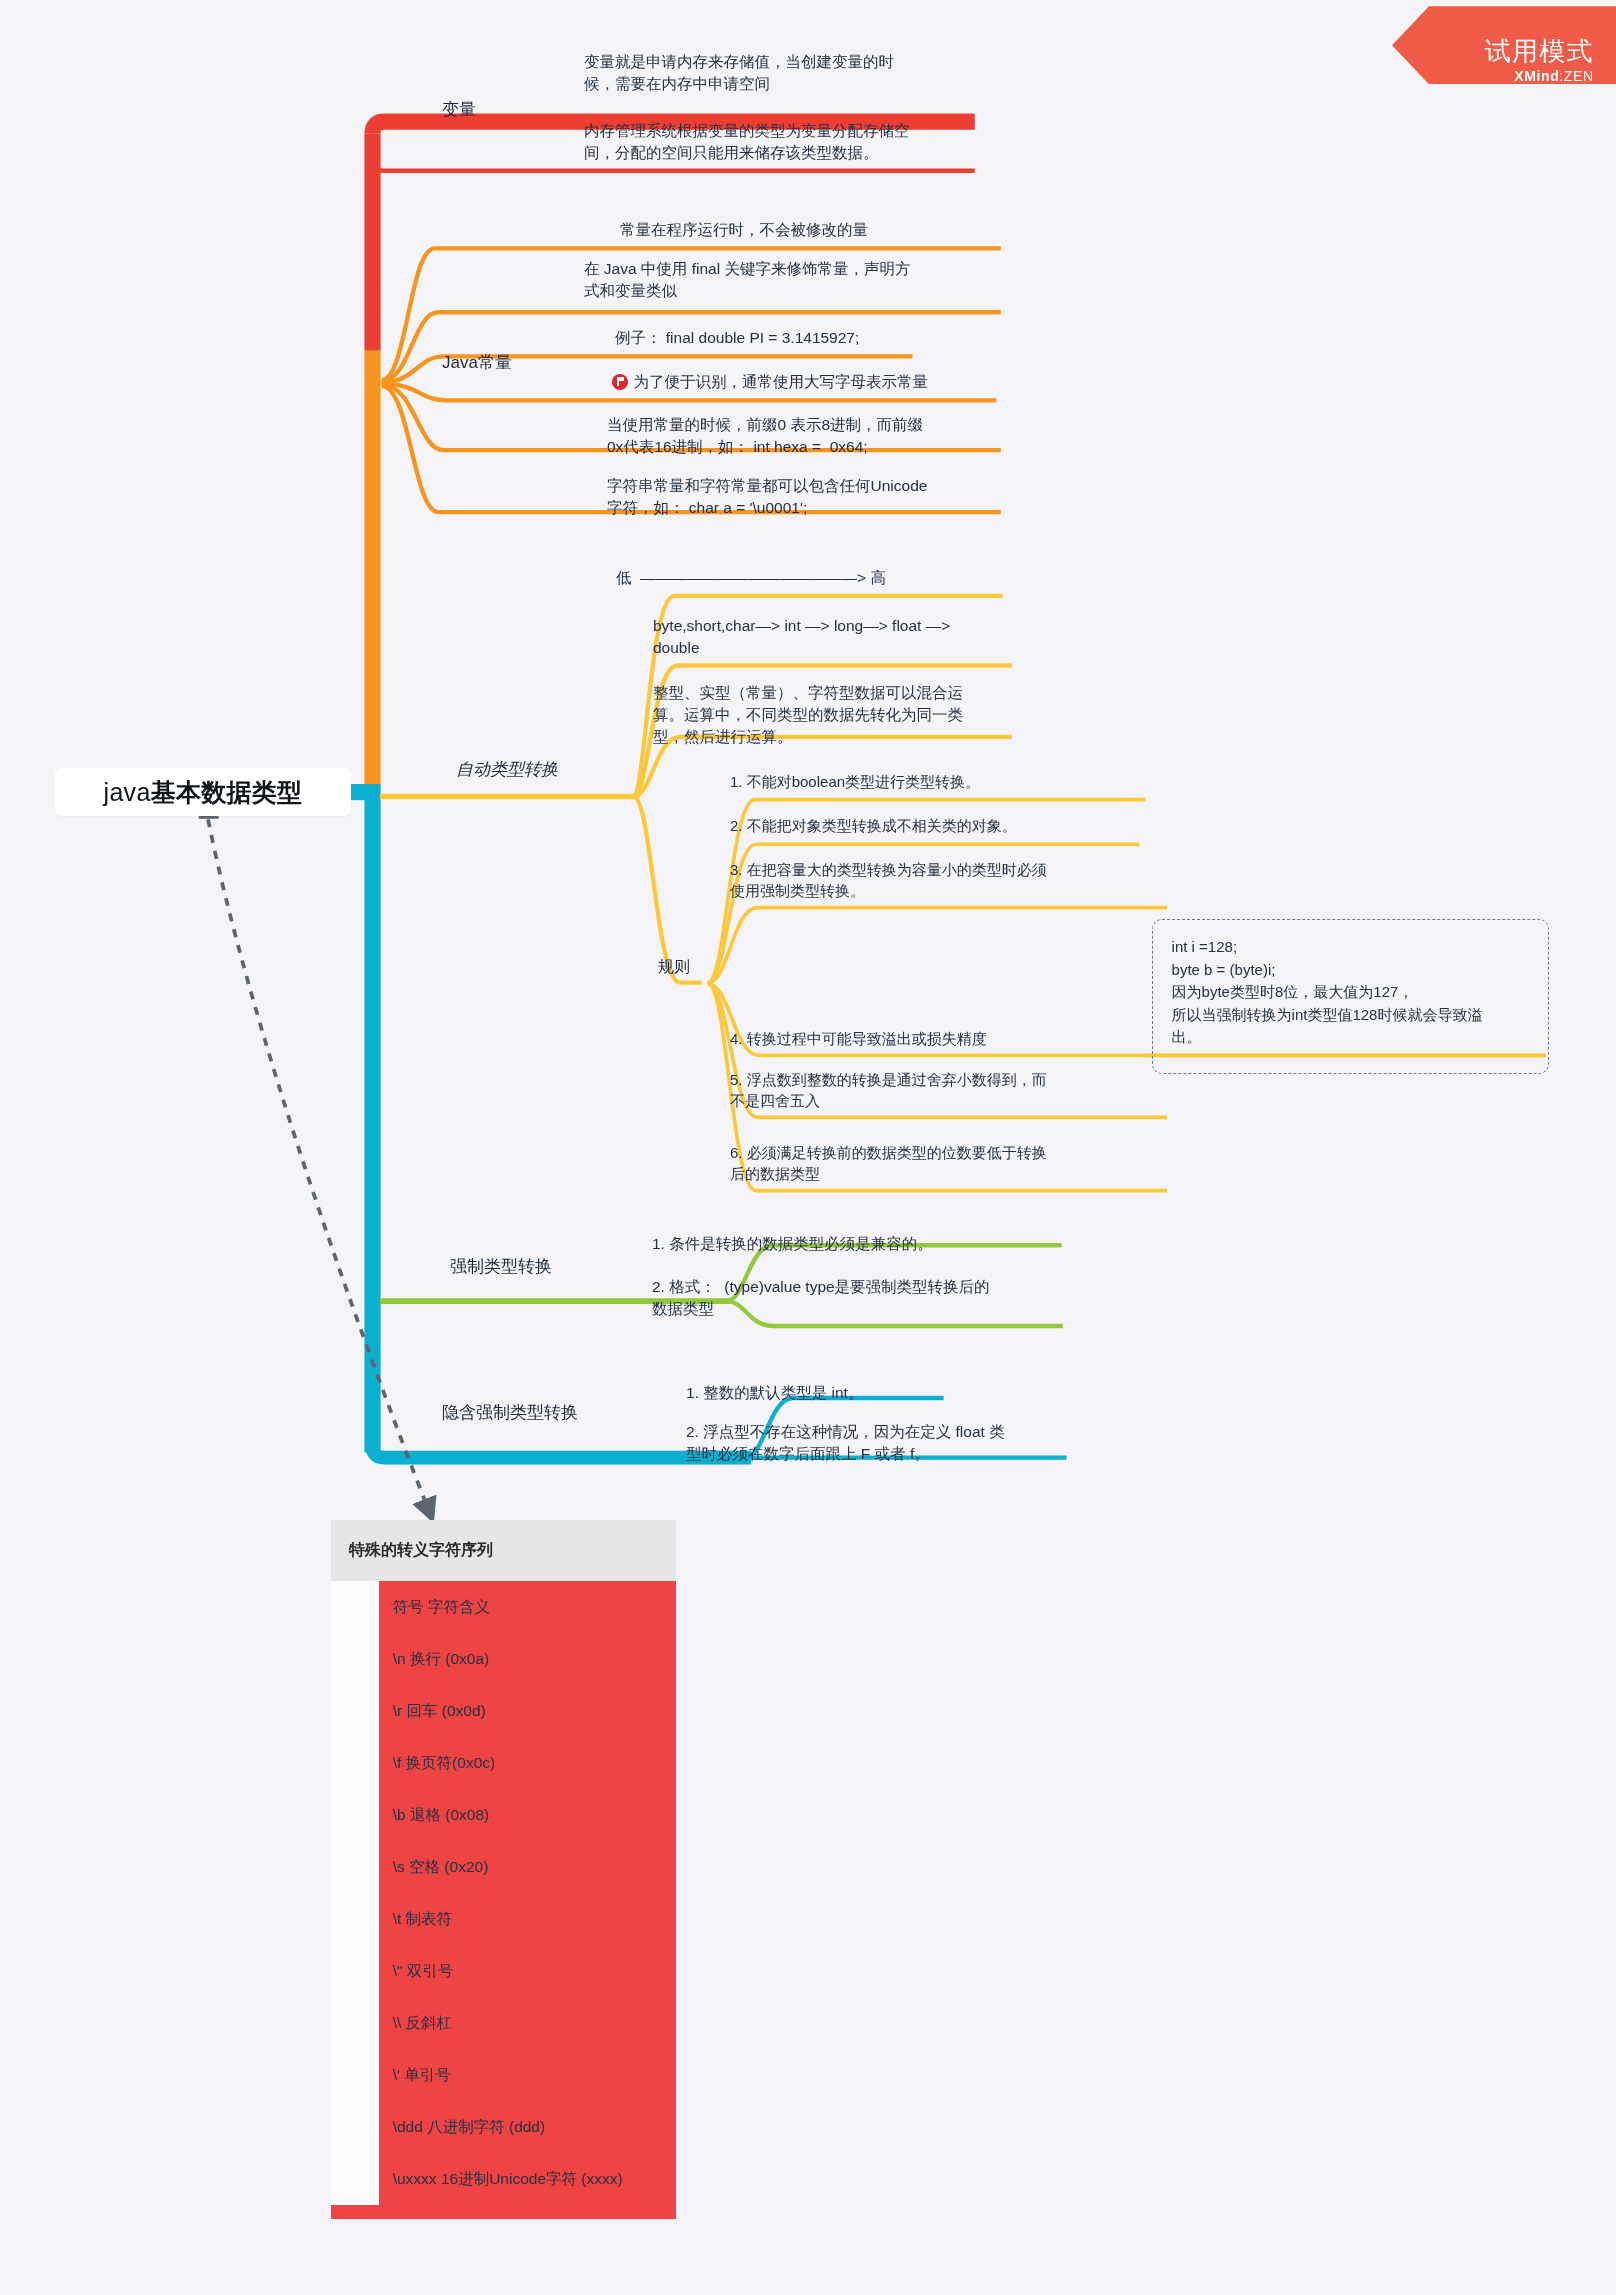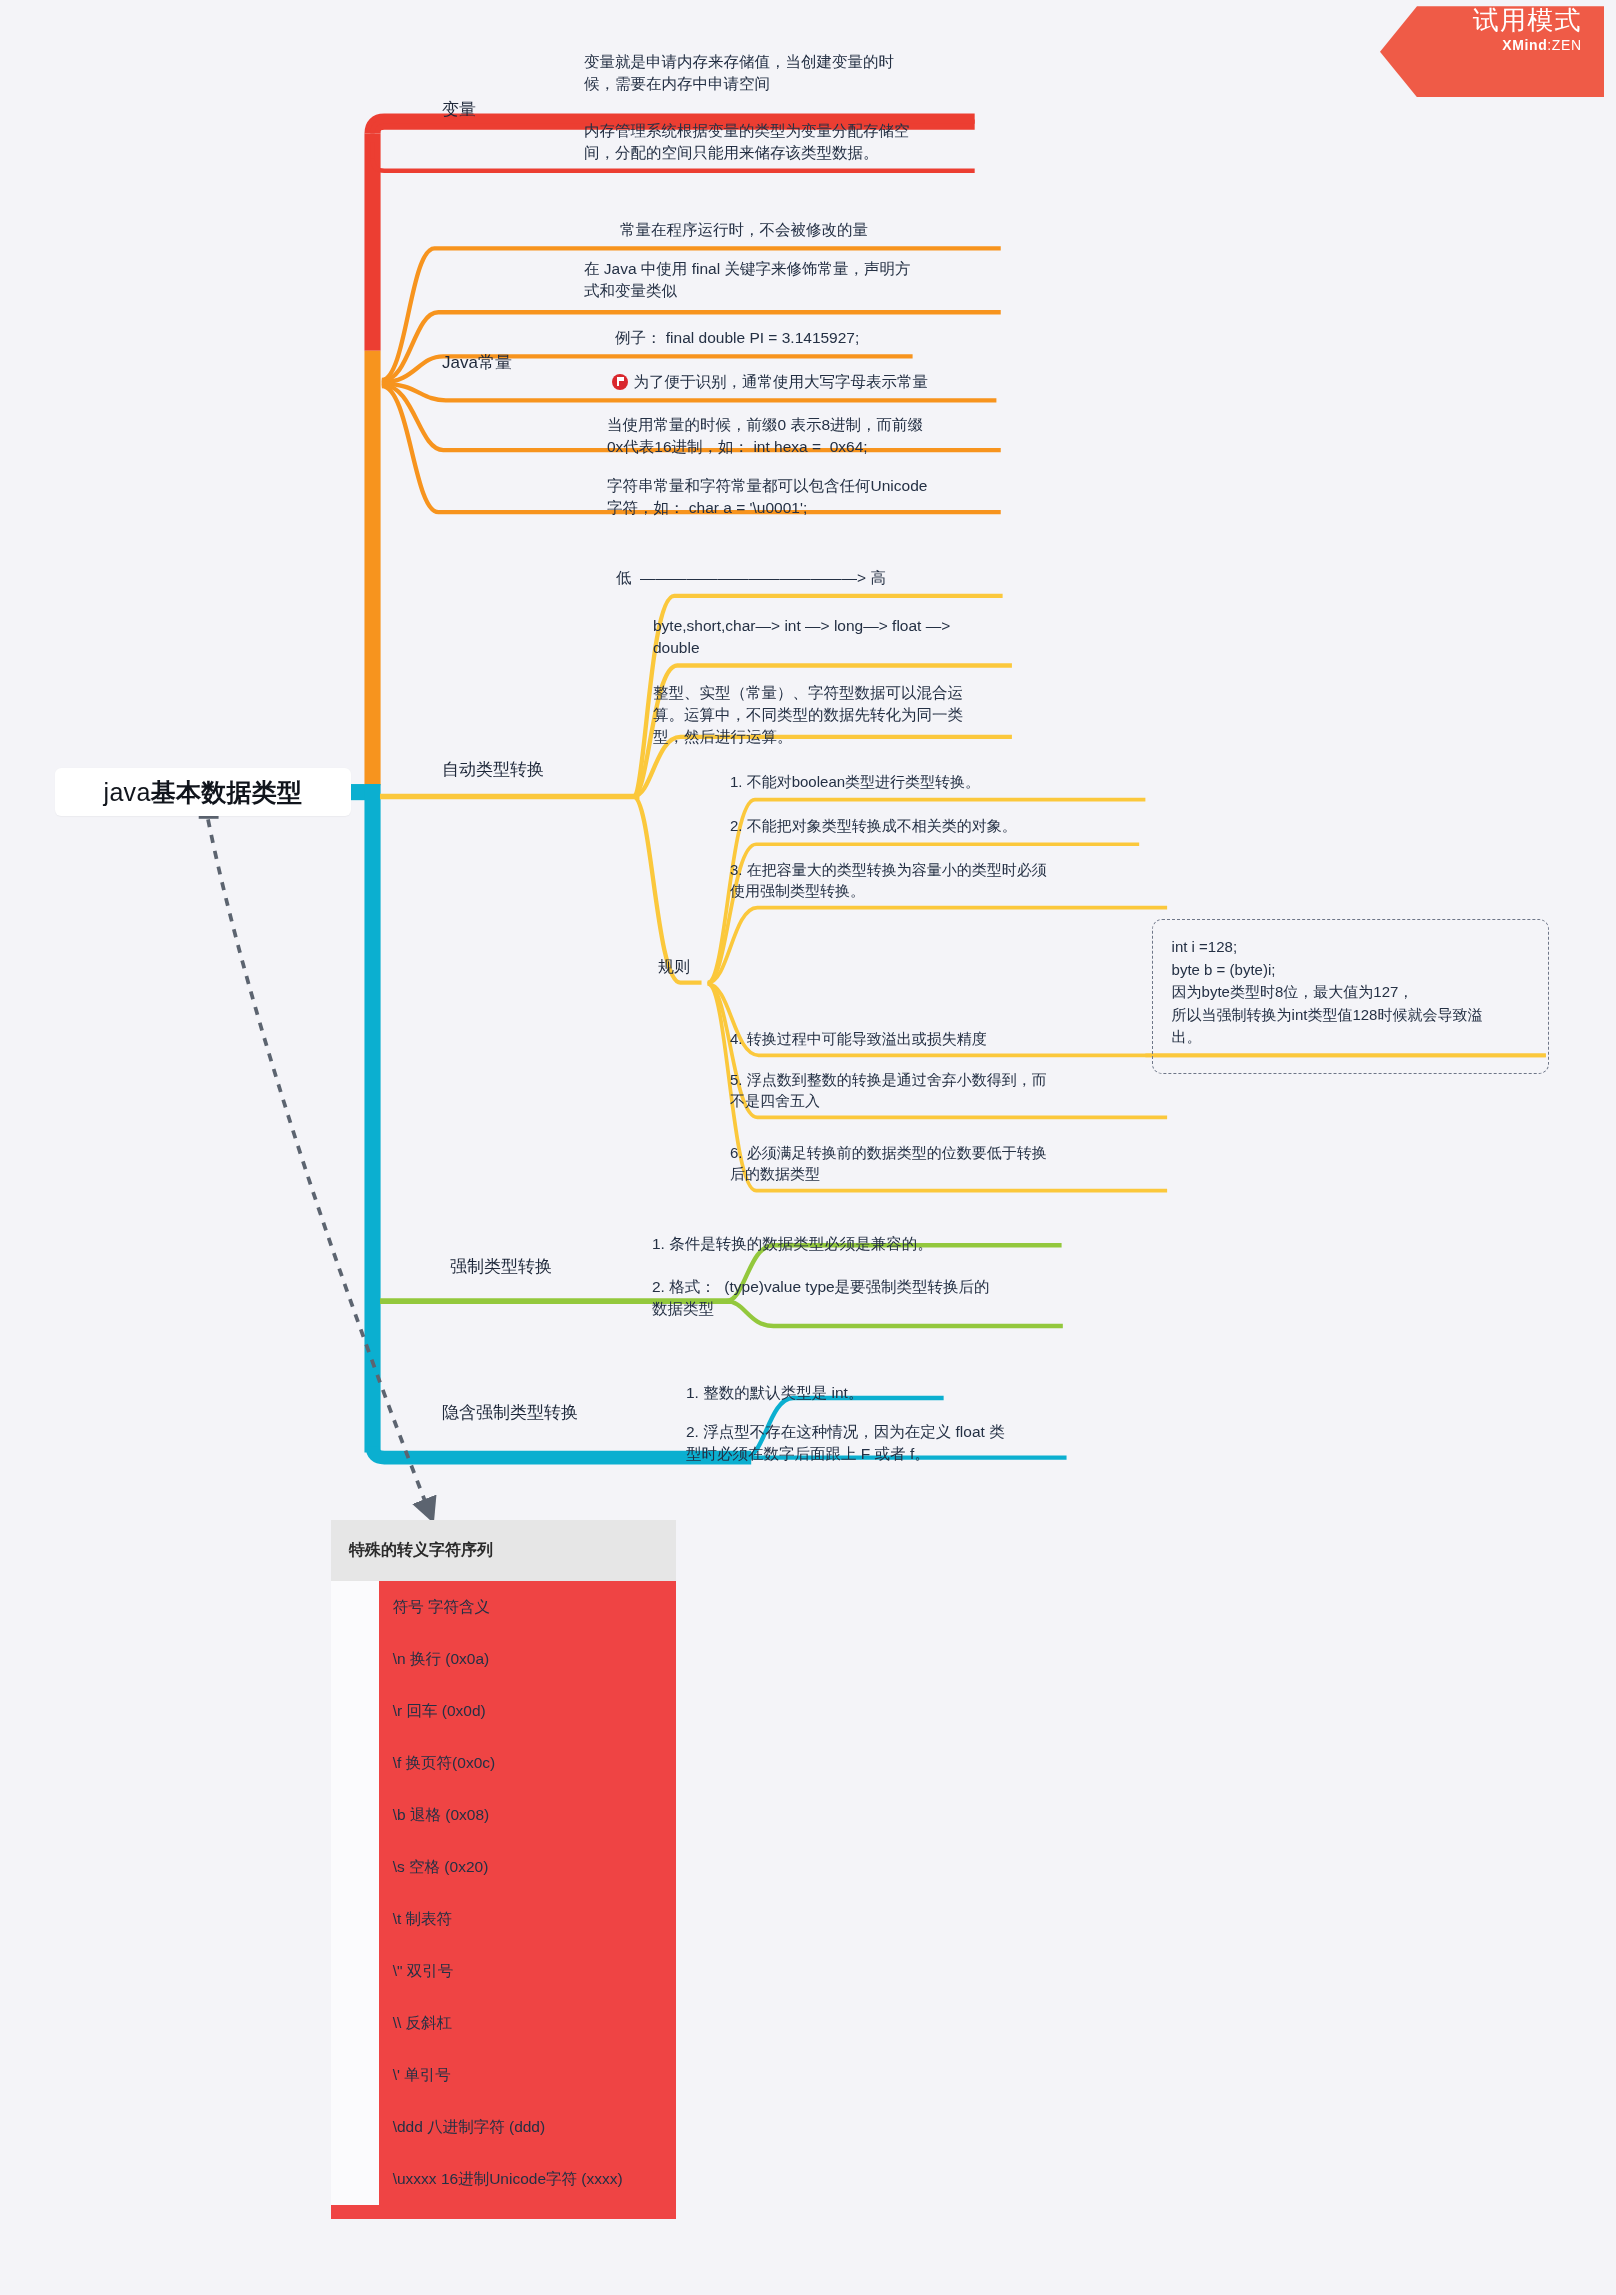--- a/index.html
+++ b/index.html
@@ -6,28 +6,28 @@
   html, body {
     width: 1616px; height: 2295px;
     background: #f4f4f8;
     font-family: "Liberation Sans", "DejaVu Sans", sans-serif;
     overflow: hidden;
   }
   #root { position: relative; width: 1616px; height: 2295px; }
 
   
   .trial-badge {
-    position: absolute; right: 12px; top: 6.2px;
-    width: 224px; height: 91px;
+    position: absolute; right: 0; top: 6.2px;
+    width: 224px; height: 78px;
     background: #ef5b47;
     border-radius: 6.2px 0 0 6.2px;
     clip-path: polygon(37px 0, 100% 0, 100% 100%, 37px 100%, 0 50%);
     color: #fff;
     display: flex; flex-direction: column;
-    align-items: flex-end; justify-content: flex-start;
+    align-items: flex-end; justify-content: flex-end;
     padding-right: 22.4px;
   }
   .trial-badge .t1 { font-size: 26px; letter-spacing: 1.2px; line-height: 1.1; font-weight: 400; }
   .trial-badge .t2 { font-size: 14px; letter-spacing: 0.6px; margin-top: 2.5px; }
   .trial-badge .t2 b { font-weight: 700; }
 
   
   .root-node {
     position: absolute;
     left: 55px; top: 768px;
@@ -186,21 +186,21 @@
   <div class="node lvl2" style="left:620px; top:219px; width:385px;">常量在程序运行时，不会被修改的量</div>
   <div class="node lvl2" style="left:584px; top:258px; width:391px;">在 Java 中使用 final 关键字来修饰常量，声明方
 式和变量类似</div>
   <div class="node lvl2" style="left:615px; top:327px; width:385px;">例子： final double PI = 3.1415927;</div>
   <div class="node lvl2" style="left:612px; top:371px; width:397px;"><span class="flag-icon"></span><span>为了便于识别，通常使用大写字母表示常量</span></div>
   <div class="node lvl2" style="left:607px; top:414px; width:397px;">当使用常量的时候，前缀0 表示8进制，而前缀
 0x代表16进制，如： int hexa =  0x64;</div>
   <div class="node lvl2" style="left:607px; top:475px; width:391px;">字符串常量和字符常量都可以包含任何Unicode
 字符，如： char a = '\u0001';</div>
 
-  <div class="node lvl1" style="left:442px; top:758px;">自动类型转换</div>
+  <div class="node lvl1" style="left:456px; top:758px;font-style:italic;">自动类型转换</div>
   <div class="node lvl2" style="left:616px; top:567px; width:373px;">低  ——————————————&gt; 高</div>
   <div class="node lvl2" style="left:653px; top:615px; width:373px;">byte,short,char—&gt; int —&gt; long—&gt; float —&gt;
 double</div>
   <div class="node lvl2" style="left:653px; top:683px; width:373px;font-family:Liberation Mono, monospace;">整型、实型（常量）、字符型数据可以混合运
 算。运算中，不同类型的数据先转化为同一类
 型，然后进行运算。</div>
 
   <div class="node lvl1" style="left:658px; top:956px; font-size:16px;">规则</div>
   <div class="node lvl3" style="left:730px; top:771px; width:422px;">1. 不能对boolean类型进行类型转换。</div>
   <div class="node lvl3" style="left:730px; top:815px; width:422px;">2. 不能把对象类型转换成不相关类的对象。</div>

